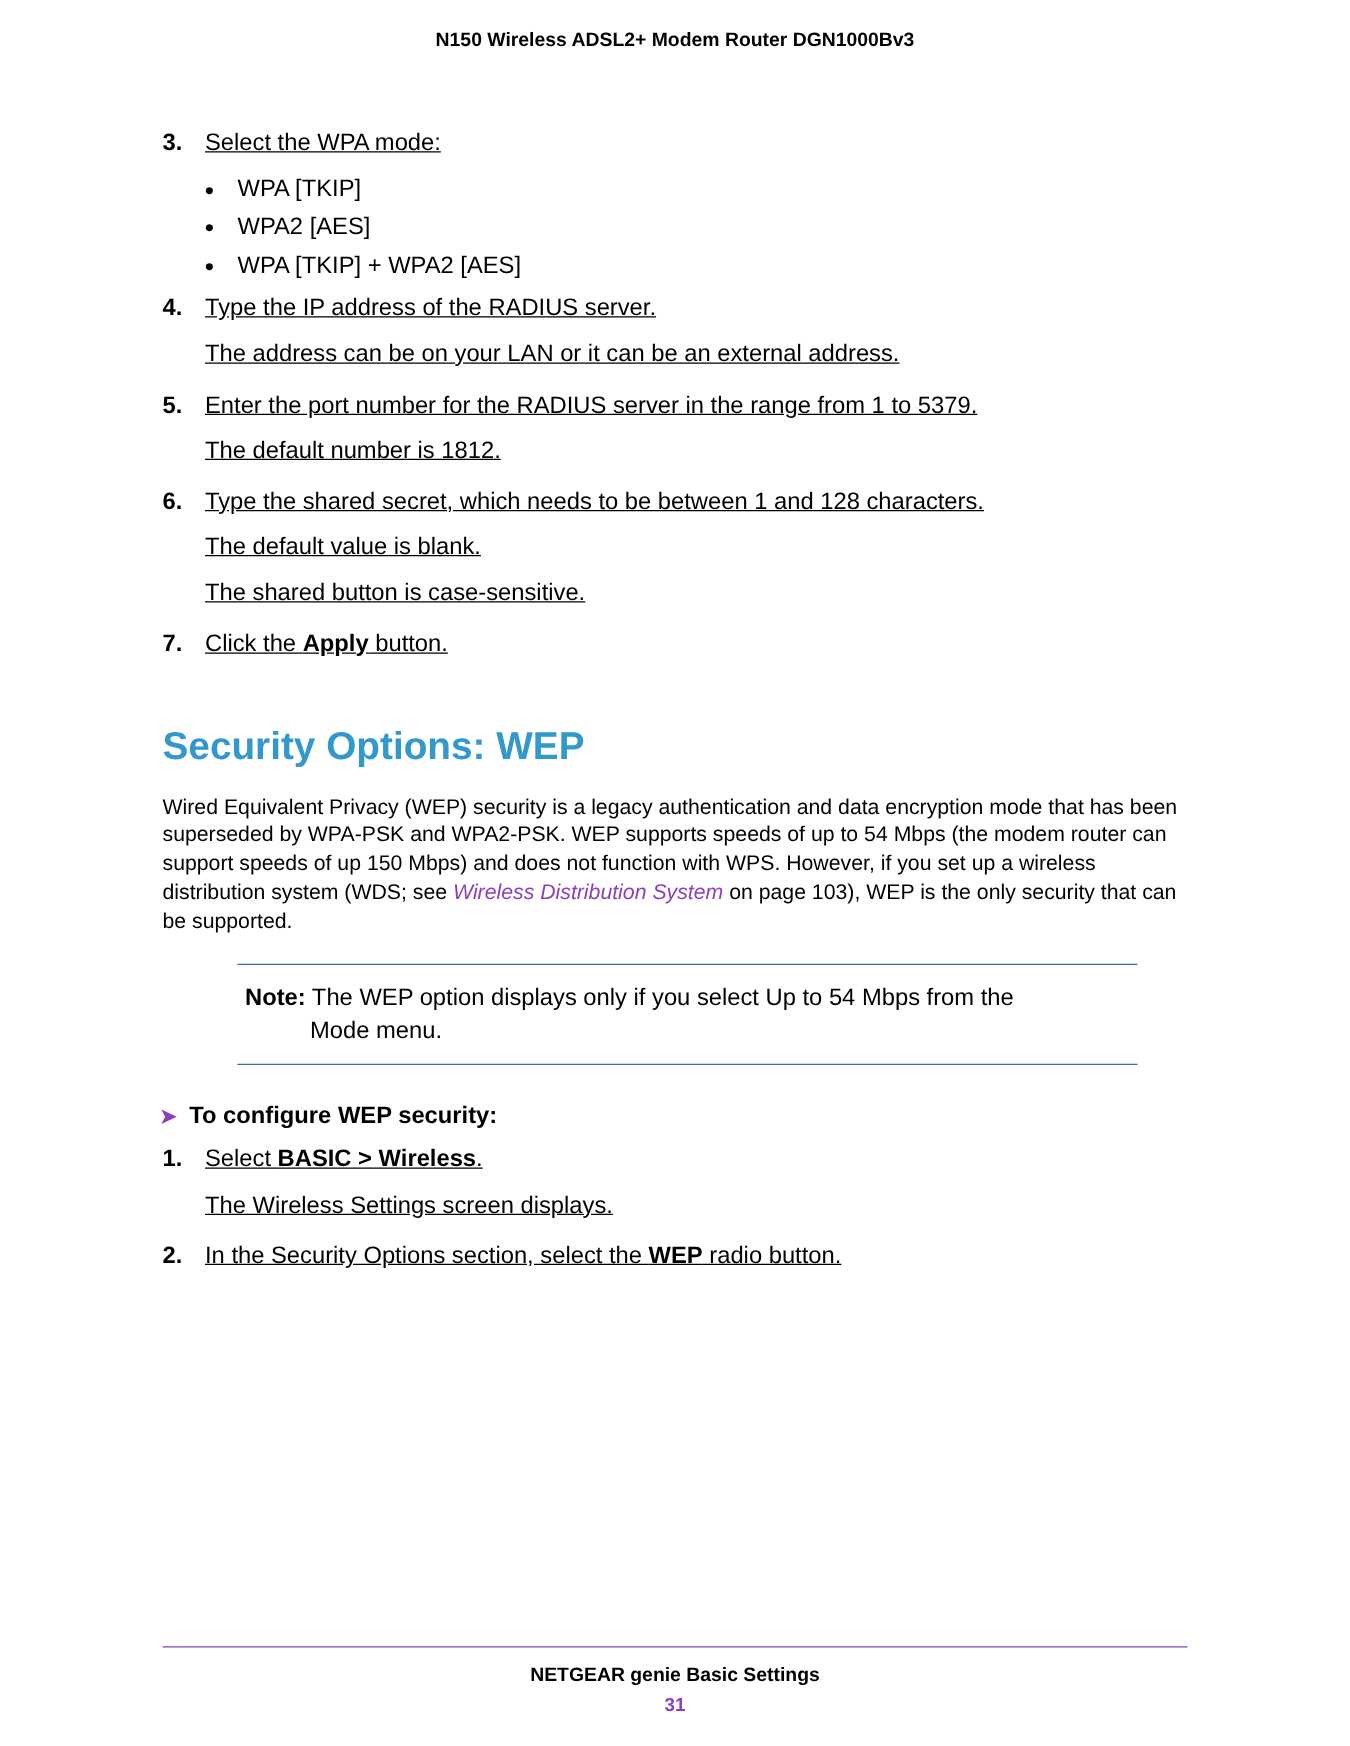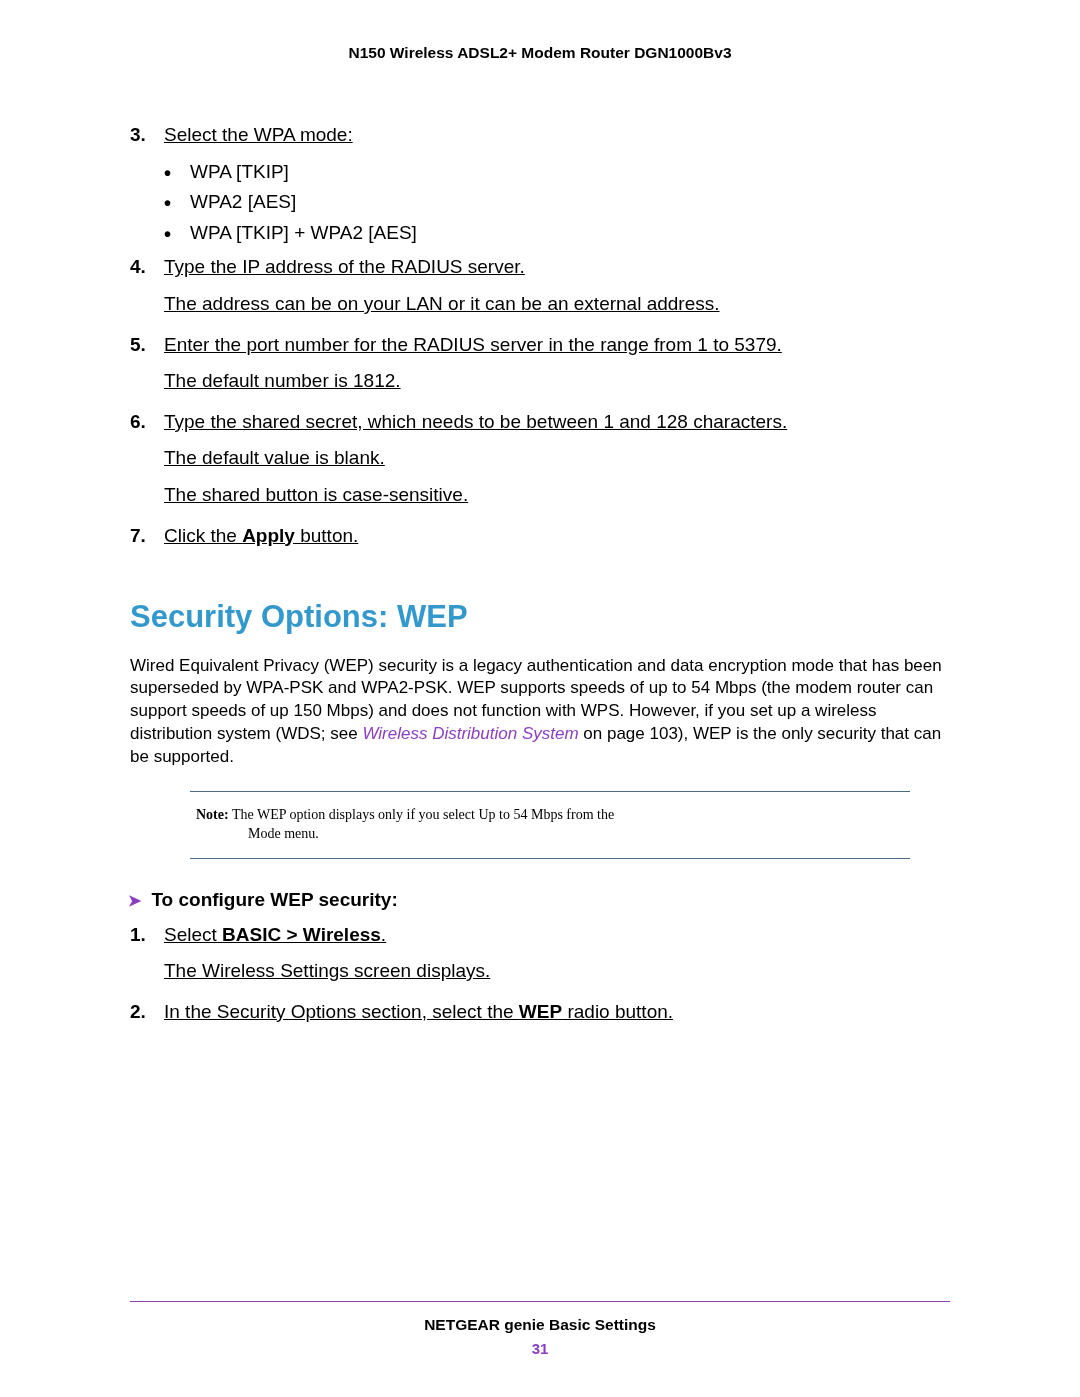--- a/index.html
+++ b/index.html
@@ -7,21 +7,21 @@
     padding: 0;
     background: #fff;
     font-family: Arial, Helvetica, sans-serif;
     color: #000;
   }
   .page {
     width: 1080px;
     height: 1397px;
     position: relative;
     box-sizing: border-box;
-    padding: 44px 130px 0 130px;
+    padding: 24px 130px 0 130px;
   }
   .doc-title {
     text-align: center;
     font-weight: bold;
     font-size: 15.5px;
     margin-bottom: 60px;
   }
   .content {
     font-size: 19px;
     line-height: 1.4;
@@ -80,23 +80,22 @@
   .note-block {
     margin: 22px 40px 28px 60px;
   }
   .note-rule {
     height: 1px;
     background: #4a6a8a;
     margin: 6px 0;
   }
   .note-body {
     padding: 8px 6px 8px 6px;
-    font-size: 14px;
+    font-size: 19px;
     line-height: 1.35;
-    font-family: Liberation Serif, serif;
   }
   .note-body .lead { font-weight: bold; }
   .note-line2 { padding-left: 52px; }
   .proc {
     margin-top: 10px;
   }
   .proc-head {
     display: flex;
     align-items: baseline;
     font-weight: bold;
@@ -106,21 +105,21 @@
   }
   .proc-arrow {
     color: #8a3fbf;
     font-size: 16px;
     margin-right: 10px;
     line-height: 1;
     padding-top: 3px;
   }
   .footer {
     position: absolute;
-    bottom: 40px;
+    bottom: 24px;
     left: 130px;
     right: 130px;
     text-align: center;
   }
   .footer-line {
     border-top: 1.6px solid #8a3fbf;
     margin-bottom: 14px;
   }
   .footer-text {
     font-weight: bold;

